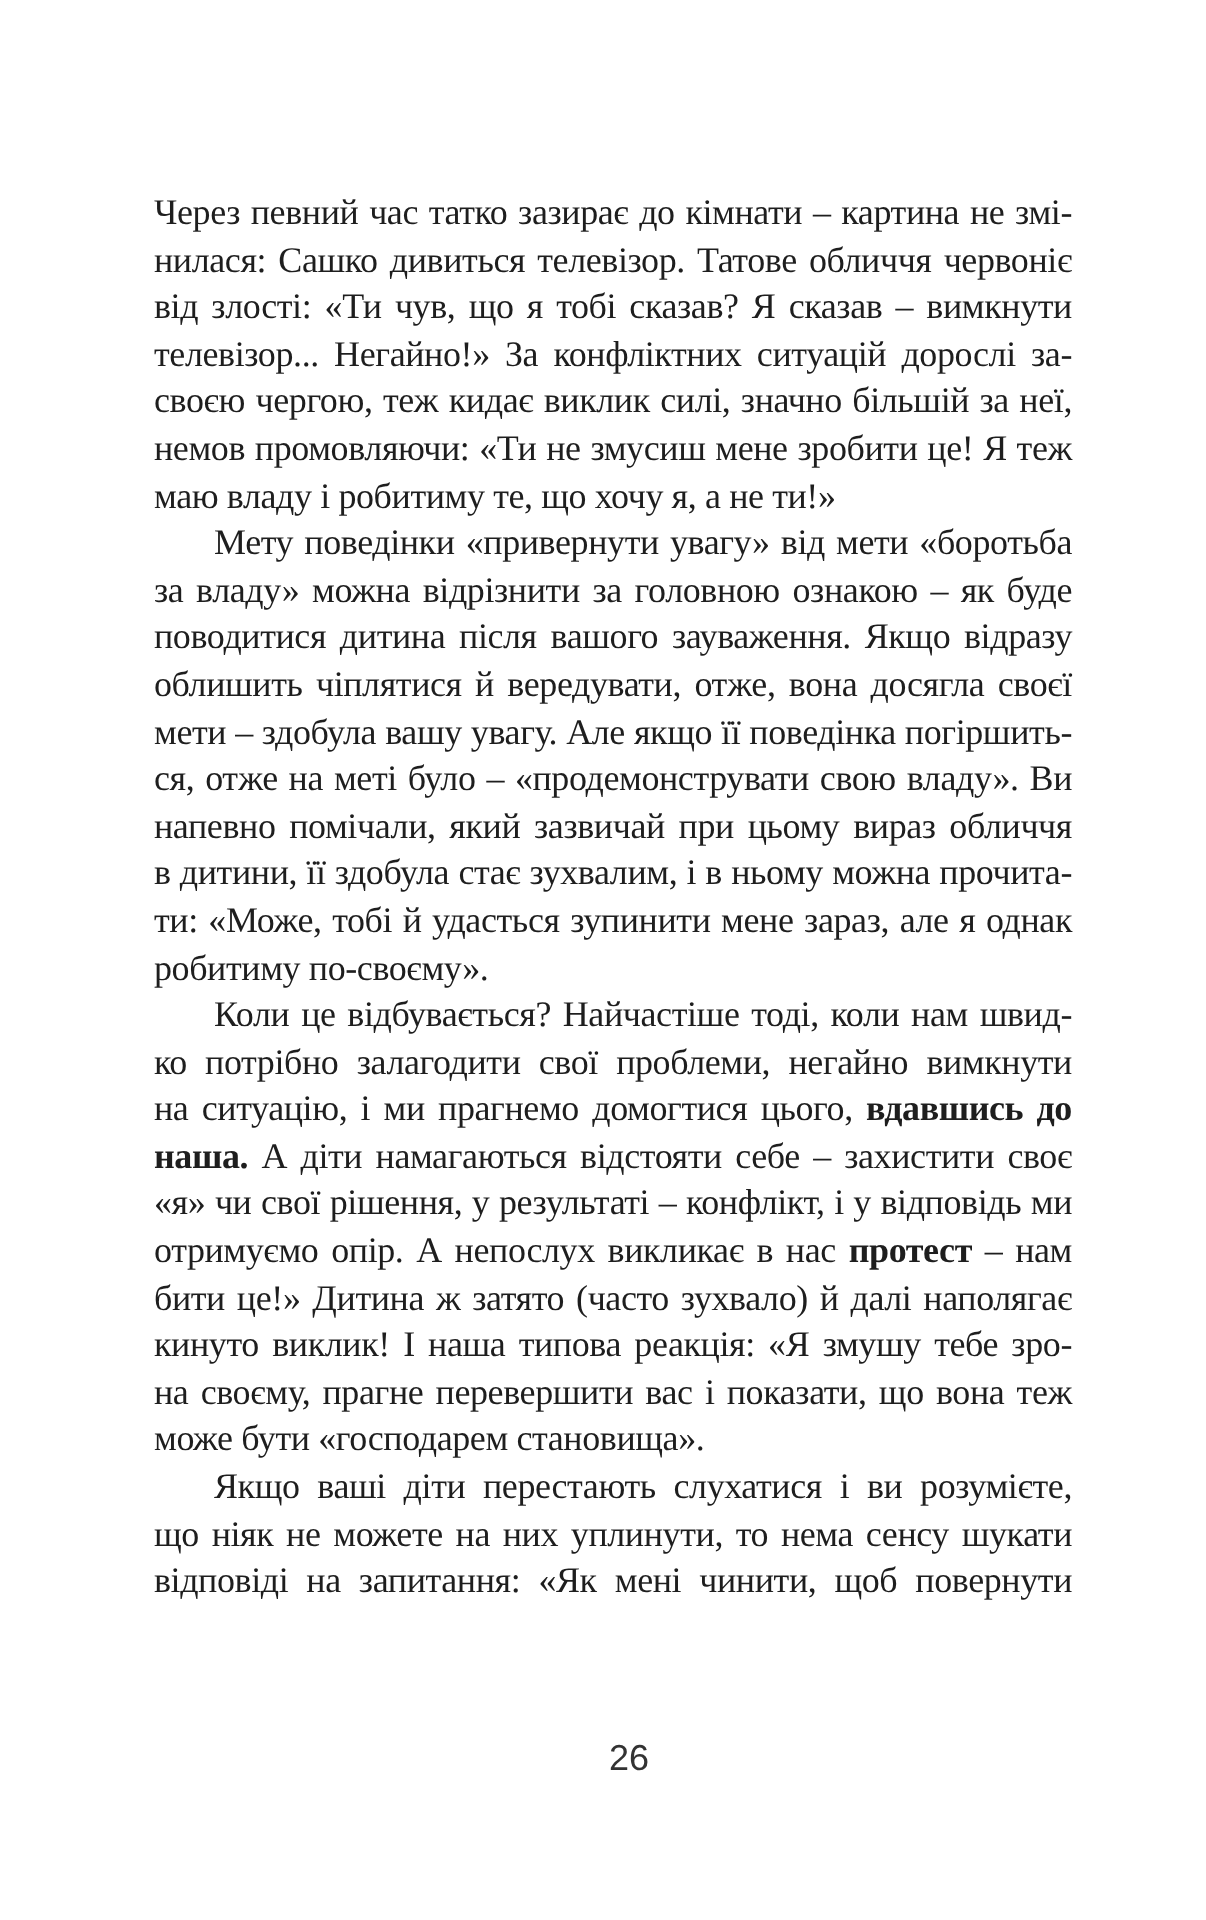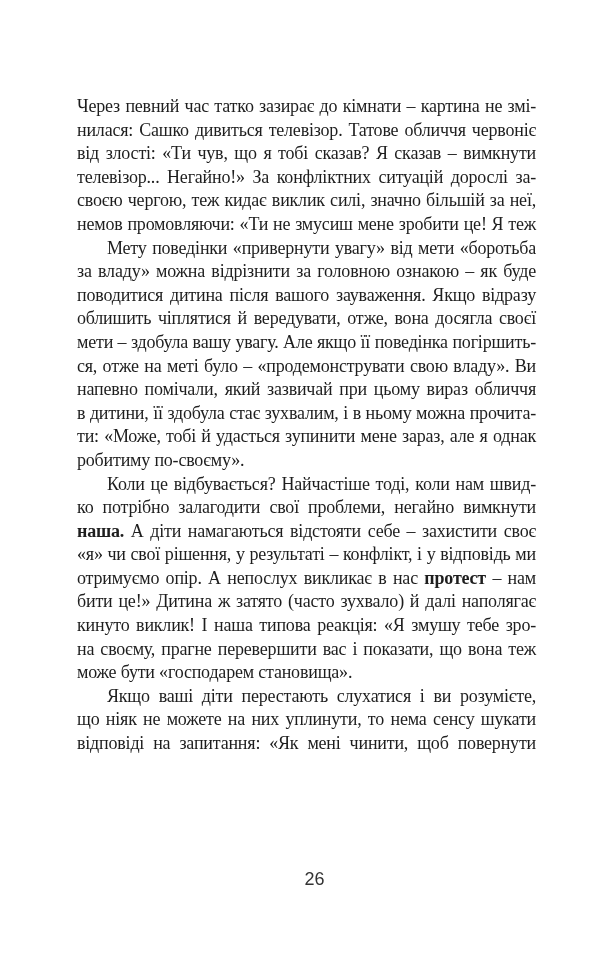--- a/index.html
+++ b/index.html
@@ -60,36 +60,38 @@
 <body style="background: rgb(255, 255, 255);">
 
 <main class="text-block" id="text-block" style="color: rgb(30, 30, 30);">
     <div class="para">
       <div class="line"><span>Через певний час татко зазирає до кімнати – картина не змі-</span></div>
       <div class="line"><span>нилася: Сашко дивиться телевізор. Татове обличчя червоніє</span></div>
       <div class="line"><span>від злості: «Ти чув, що я тобі сказав? Я сказав – вимкнути</span></div>
       <div class="line"><span>телевізор... Негайно!» За конфліктних ситуацій дорослі за-</span></div>
       <div class="line"><span>своєю чергою, теж кидає виклик силі, значно більшій за неї,</span></div>
       <div class="line"><span>немов промовляючи: «Ти не змусиш мене зробити це! Я теж</span></div>
+      <div class="line end"><span>маю владу і робитиму те, що хочу я, а не ти!»</span></div>
     </div>
     <div class="para">
       <div class="line indent"><span>Мету поведінки «привернути увагу» від мети «боротьба</span></div>
       <div class="line"><span>за владу» можна відрізнити за головною ознакою – як буде</span></div>
       <div class="line"><span>поводитися дитина після вашого зауваження. Якщо відразу</span></div>
       <div class="line"><span>облишить чіплятися й вередувати, отже, вона досягла своєї</span></div>
       <div class="line"><span>мети – здобула вашу увагу. Але якщо її поведінка погіршить-</span></div>
       <div class="line"><span>ся, отже на меті було – «продемонструвати свою владу». Ви</span></div>
       <div class="line"><span>напевно помічали, який зазвичай при цьому вираз обличчя</span></div>
       <div class="line"><span>в дитини, її здобула стає зухвалим, і в ньому можна прочита-</span></div>
       <div class="line"><span>ти: «Може, тобі й удасться зупинити мене зараз, але я однак</span></div>
       <div class="line end"><span>робитиму по-своєму».</span></div>
     </div>
     <div class="para">
       <div class="line indent"><span>Коли це відбувається? Найчастіше тоді, коли нам швид-</span></div>
       <div class="line"><span>ко потрібно залагодити свої проблеми, негайно вимкнути</span></div>
+      <div class="line"><span>на ситуацію, і ми прагнемо домогтися цього, </span><b>вдавшись до</b></div>
       <div class="line"><b>наша.</b><span> А діти намагаються відстояти себе – захистити своє</span></div>
       <div class="line"><span>«я» чи свої рішення, у результаті – конфлікт, і у відповідь ми</span></div>
       <div class="line"><span>отримуємо опір. А непослух викликає в нас </span><b>протест</b><span> – нам</span></div>
       <div class="line"><span>бити це!» Дитина ж затято (часто зухвало) й далі наполягає</span></div>
       <div class="line"><span>кинуто виклик! І наша типова реакція: «Я змушу тебе зро-</span></div>
       <div class="line"><span>на своєму, прагне перевершити вас і показати, що вона теж</span></div>
       <div class="line end"><span>може бути «господарем становища».</span></div>
     </div>
     <div class="para">
       <div class="line indent"><span>Якщо ваші діти перестають слухатися і ви розумієте,</span></div>

